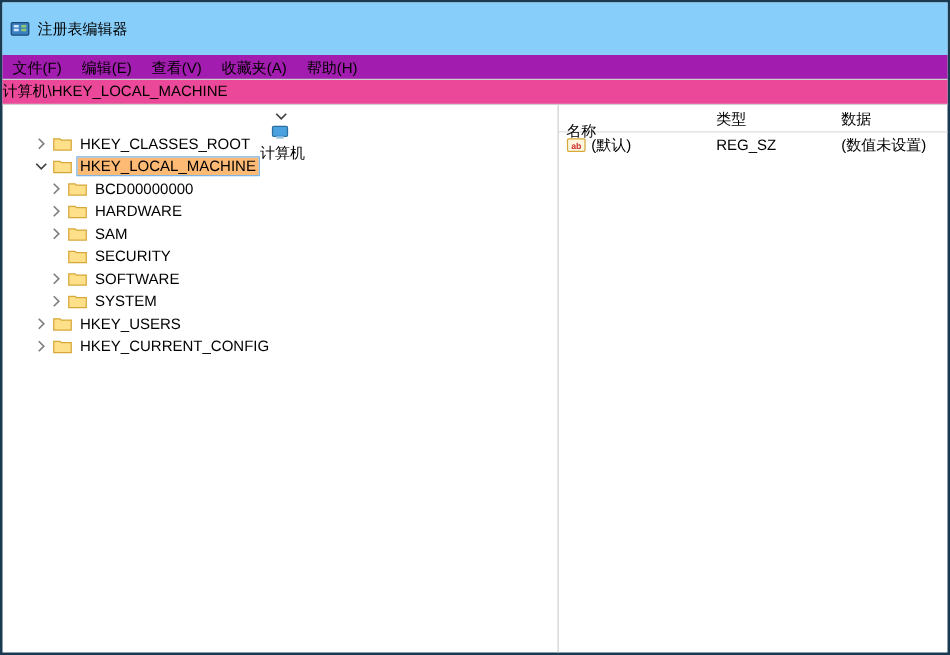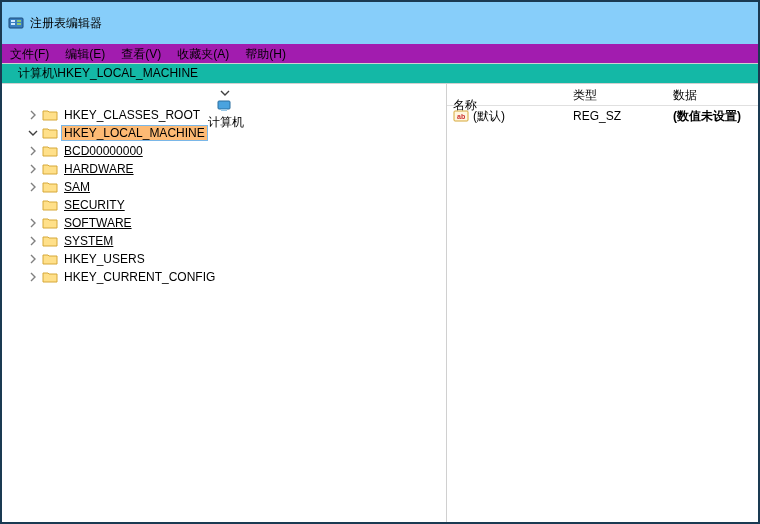--- a/index.html
+++ b/index.html
@@ -2,49 +2,49 @@
 <html><head>
 <meta charset="utf-8">
 <style>
   * { box-sizing: border-box; margin: 0; padding: 0; }
   html, body { width: 760px; height: 524px; font-family: "Microsoft YaHei", "Segoe UI", sans-serif; font-size: 12px; color: #000; background: #fff; overflow: hidden; }
   .window { width: 760px; height: 524px; border: 2px solid #1a3a52; display: flex; flex-direction: column; }
   .titlebar { height: 42px; background: #87cefa; display: flex; align-items: center; padding: 0 6px; color: #000; font-size: 12px; }
   .titlebar .app-icon { width: 16px; height: 16px; margin-right: 6px; display: inline-flex; align-items: center; justify-content: center; }
   .menubar { height: 20px; border-bottom: 1px solid #d0d0d0; display: flex; align-items: center; background: #a21caf; }
   .menubar .menu-item { padding: 0 8px; line-height: 20px; cursor: default; }
-  .pathbar { height: 20px; border-bottom: 1px solid #d0d0d0; display: flex; align-items: center; padding: 0 16px; background: #14b8a6; }
+  .pathbar { height: 20px; border-bottom: 1px solid #d0d0d0; display: flex; align-items: center; padding: 0 0; background: #ec4899; }
   .content { flex: 1; display: flex; min-height: 0; }
   .tree-pane { width: 445px; border-right: 1px solid #d0d0d0; overflow: auto; padding: 4px 0; }
   .values-pane { flex: 1; display: flex; flex-direction: column; }
   .values-header { height: 22px; display: flex; align-items: center; border-bottom: 1px solid #e0e0e0; }
   .col { padding: 0 6px; line-height: 22px; }
   .col.name { width: 120px; margin-top: 21px; }
   .col.type { width: 100px; }
   .col.data { flex: 1; }
   .values-body { flex: 1; overflow: auto; }
   .value-row { display: flex; align-items: center; height: 20px; }
   .value-row .icon { width: 16px; height: 16px; margin: 0 4px 0 6px; display: inline-flex; align-items: center; justify-content: center; }
   .value-row .name-cell { width: 94px; }
   .value-row .type-cell { width: 100px; padding: 0 6px; }
-  .value-row .data-cell { flex: 1; padding: 0 6px; font-weight: bold; }
+  .value-row .data-cell { flex: 1; padding: 0 6px; }
 
   ul.tree { list-style: none; }
   ul.tree ul { list-style: none; }
   li.node { }
   li.node > .row { display: flex; align-items: center; height: 18px; white-space: nowrap; }
   li.node > .row .expander { width: 14px; height: 14px; display: inline-flex; align-items: center; justify-content: center; color: #606060; font-size: 10px; margin-right: 2px; }
   li.node > .row .expander.none { visibility: hidden; }
   li.node > .row .icon { width: 16px; height: 16px; margin-right: 4px; display: inline-flex; align-items: center; justify-content: center; }
   li.node > .row .label { padding: 0 2px; }
   li.node.selected > .row .label { background: #fdba74; outline: 1px solid #7ab7e8; }
   
   .lvl0 { padding-left: 4px; flex-direction: column; }
   .lvl1 { padding-left: 24px; }
-  .lvl2 { padding-left: 24px; text-decoration: underline; }
+  .lvl2 { padding-left: 36px; }
 </style>
 </head>
 <body>
 
 <div class="window">
 
   <div class="titlebar">
     <span class="app-icon">
       <svg width="16" height="16" viewBox="0 0 16 16">
         <rect x="1" y="3" width="14" height="10" rx="1" fill="#3a7fbf" stroke="#1a4a7a"></rect>

